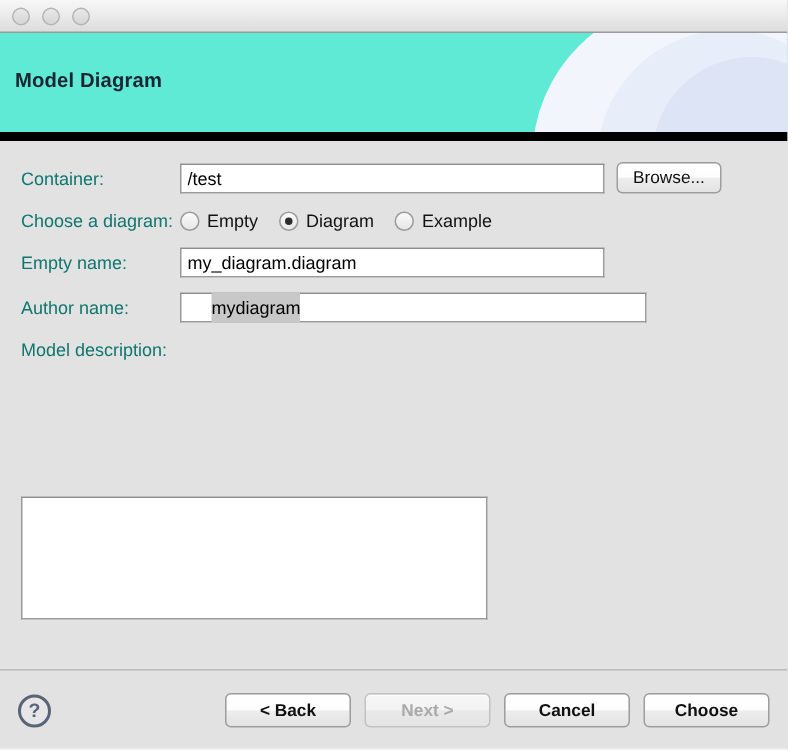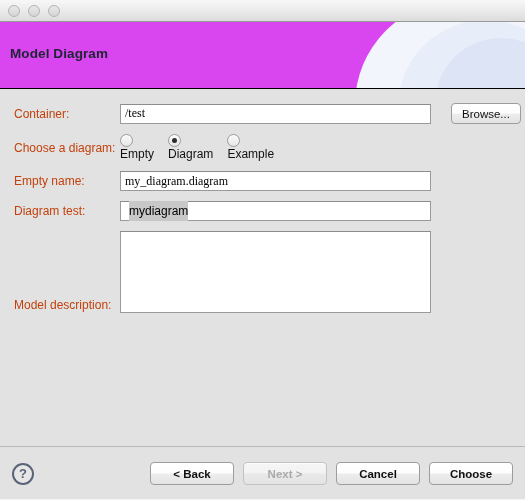--- a/index.html
+++ b/index.html
@@ -47,22 +47,22 @@
     background: linear-gradient(to bottom, #e8e8e8, #d6d6d6);
     border: 1px solid #b4b4b4;
     box-sizing: border-box;
   }
 
   
   .banner {
     position: relative;
     flex: 0 0 66px;
     height: 66px;
-    background: #d946ef;
-    border-bottom: 1px solid #000000;
+    background: #5eead4;
+    border-bottom: 6px solid #000000;
     overflow: hidden;
   }
   .banner-title {
     position: absolute;
     left: 10px;
     top: 24px;
     font-size: 13.5px;
     font-weight: bold;
     color: #1d2433;
     letter-spacing: 0.1px;
@@ -97,56 +97,57 @@
     box-sizing: border-box;
   }
 
   .row {
     display: flex;
     align-items: center;
     margin-bottom: 10px;
     padding-left: 14px;
   }
   .row.desc {
-    align-items: flex-end;
+    align-items: flex-start;
+    flex-direction: column;
   }
   .label {
     width: 106px;
     flex: 0 0 106px;
     font-size: 12px;
-    color: #c2410c;
+    color: #0f766e;
     line-height: 16px;
   }
 
   .textfield {
     height: 20px;
     box-sizing: border-box;
     background: #ffffff;
     border: 1px solid #9a9a9a;
     border-top-color: #8c8c8c;
     font-family: "Liberation Sans", sans-serif;
     font-size: 12px;
     color: #000000;
     padding: 0 4px;
     line-height: 18px;
     outline: none;
     border-radius: 0;
   }
-  .tf-wide  { width: 311px; font-family: Liberation Serif, serif; }
+  .tf-wide  { width: 283px; }
 
   .textfield-sel {
     width: 311px;
     height: 20px;
     box-sizing: border-box;
     background: #ffffff;
     border: 1px solid #9a9a9a;
     border-top-color: #8c8c8c;
     font-size: 12px;
     color: #000000;
-    padding: 0 8px;
+    padding: 0 20px;
     line-height: 18px;
     display: flex;
     align-items: center;
   }
   .sel-text {
     background: #c8c8c8;
     color: #000000;
     padding: 1px 0;
   }
 
@@ -157,38 +158,37 @@
     background: linear-gradient(to bottom, #ffffff 0%, #fdfdfd 48%, #ededed 52%, #e3e3e3 100%);
     border: 1px solid #9d9d9d;
     border-radius: 4px;
     height: 21px;
     padding: 0 10px;
     box-sizing: border-box;
     cursor: default;
     box-shadow: 0 1px 0 rgba(255,255,255,0.7) inset;
   }
   .browse-btn {
-    margin-left: 20px;
+    margin-left: 8px;
     height: 21px;
   }
 
   
   .radios {
     display: flex;
     align-items: center;
     gap: 0px;
     font-size: 12px;
     color: #111111;
   }
   .radio-opt {
     display: flex;
-    align-items: flex-start;
+    align-items: flex-end;
     margin-right: 14px;
     cursor: default;
-    flex-direction: column;
   }
   .radio-opt:last-child { margin-right: 0; }
   .radio-dot {
     width: 13px;
     height: 13px;
     border-radius: 50%;
     background: linear-gradient(to bottom, #fbfbfb, #e6e6e6);
     border: 1px solid #9b9b9b;
     box-sizing: border-box;
     margin-right: 5px;
@@ -316,21 +316,21 @@
       </div>
     </div>
 
     <div class="row">
       <div class="label">Empty name:</div>
       <input class="textfield tf-wide" type="text" value="my_diagram.diagram" style="">
     </div>
 
 
     <div class="row">
-      <div class="label">Diagram test:</div>
+      <div class="label">Author name:</div>
       <div class="textfield-sel">
         <span class="sel-text">mydiagram</span>
       </div>
     </div>
 
     <div class="row desc">
       <div class="label">Model description:</div>
       <textarea class="textarea" style=""></textarea>
     </div>
 

